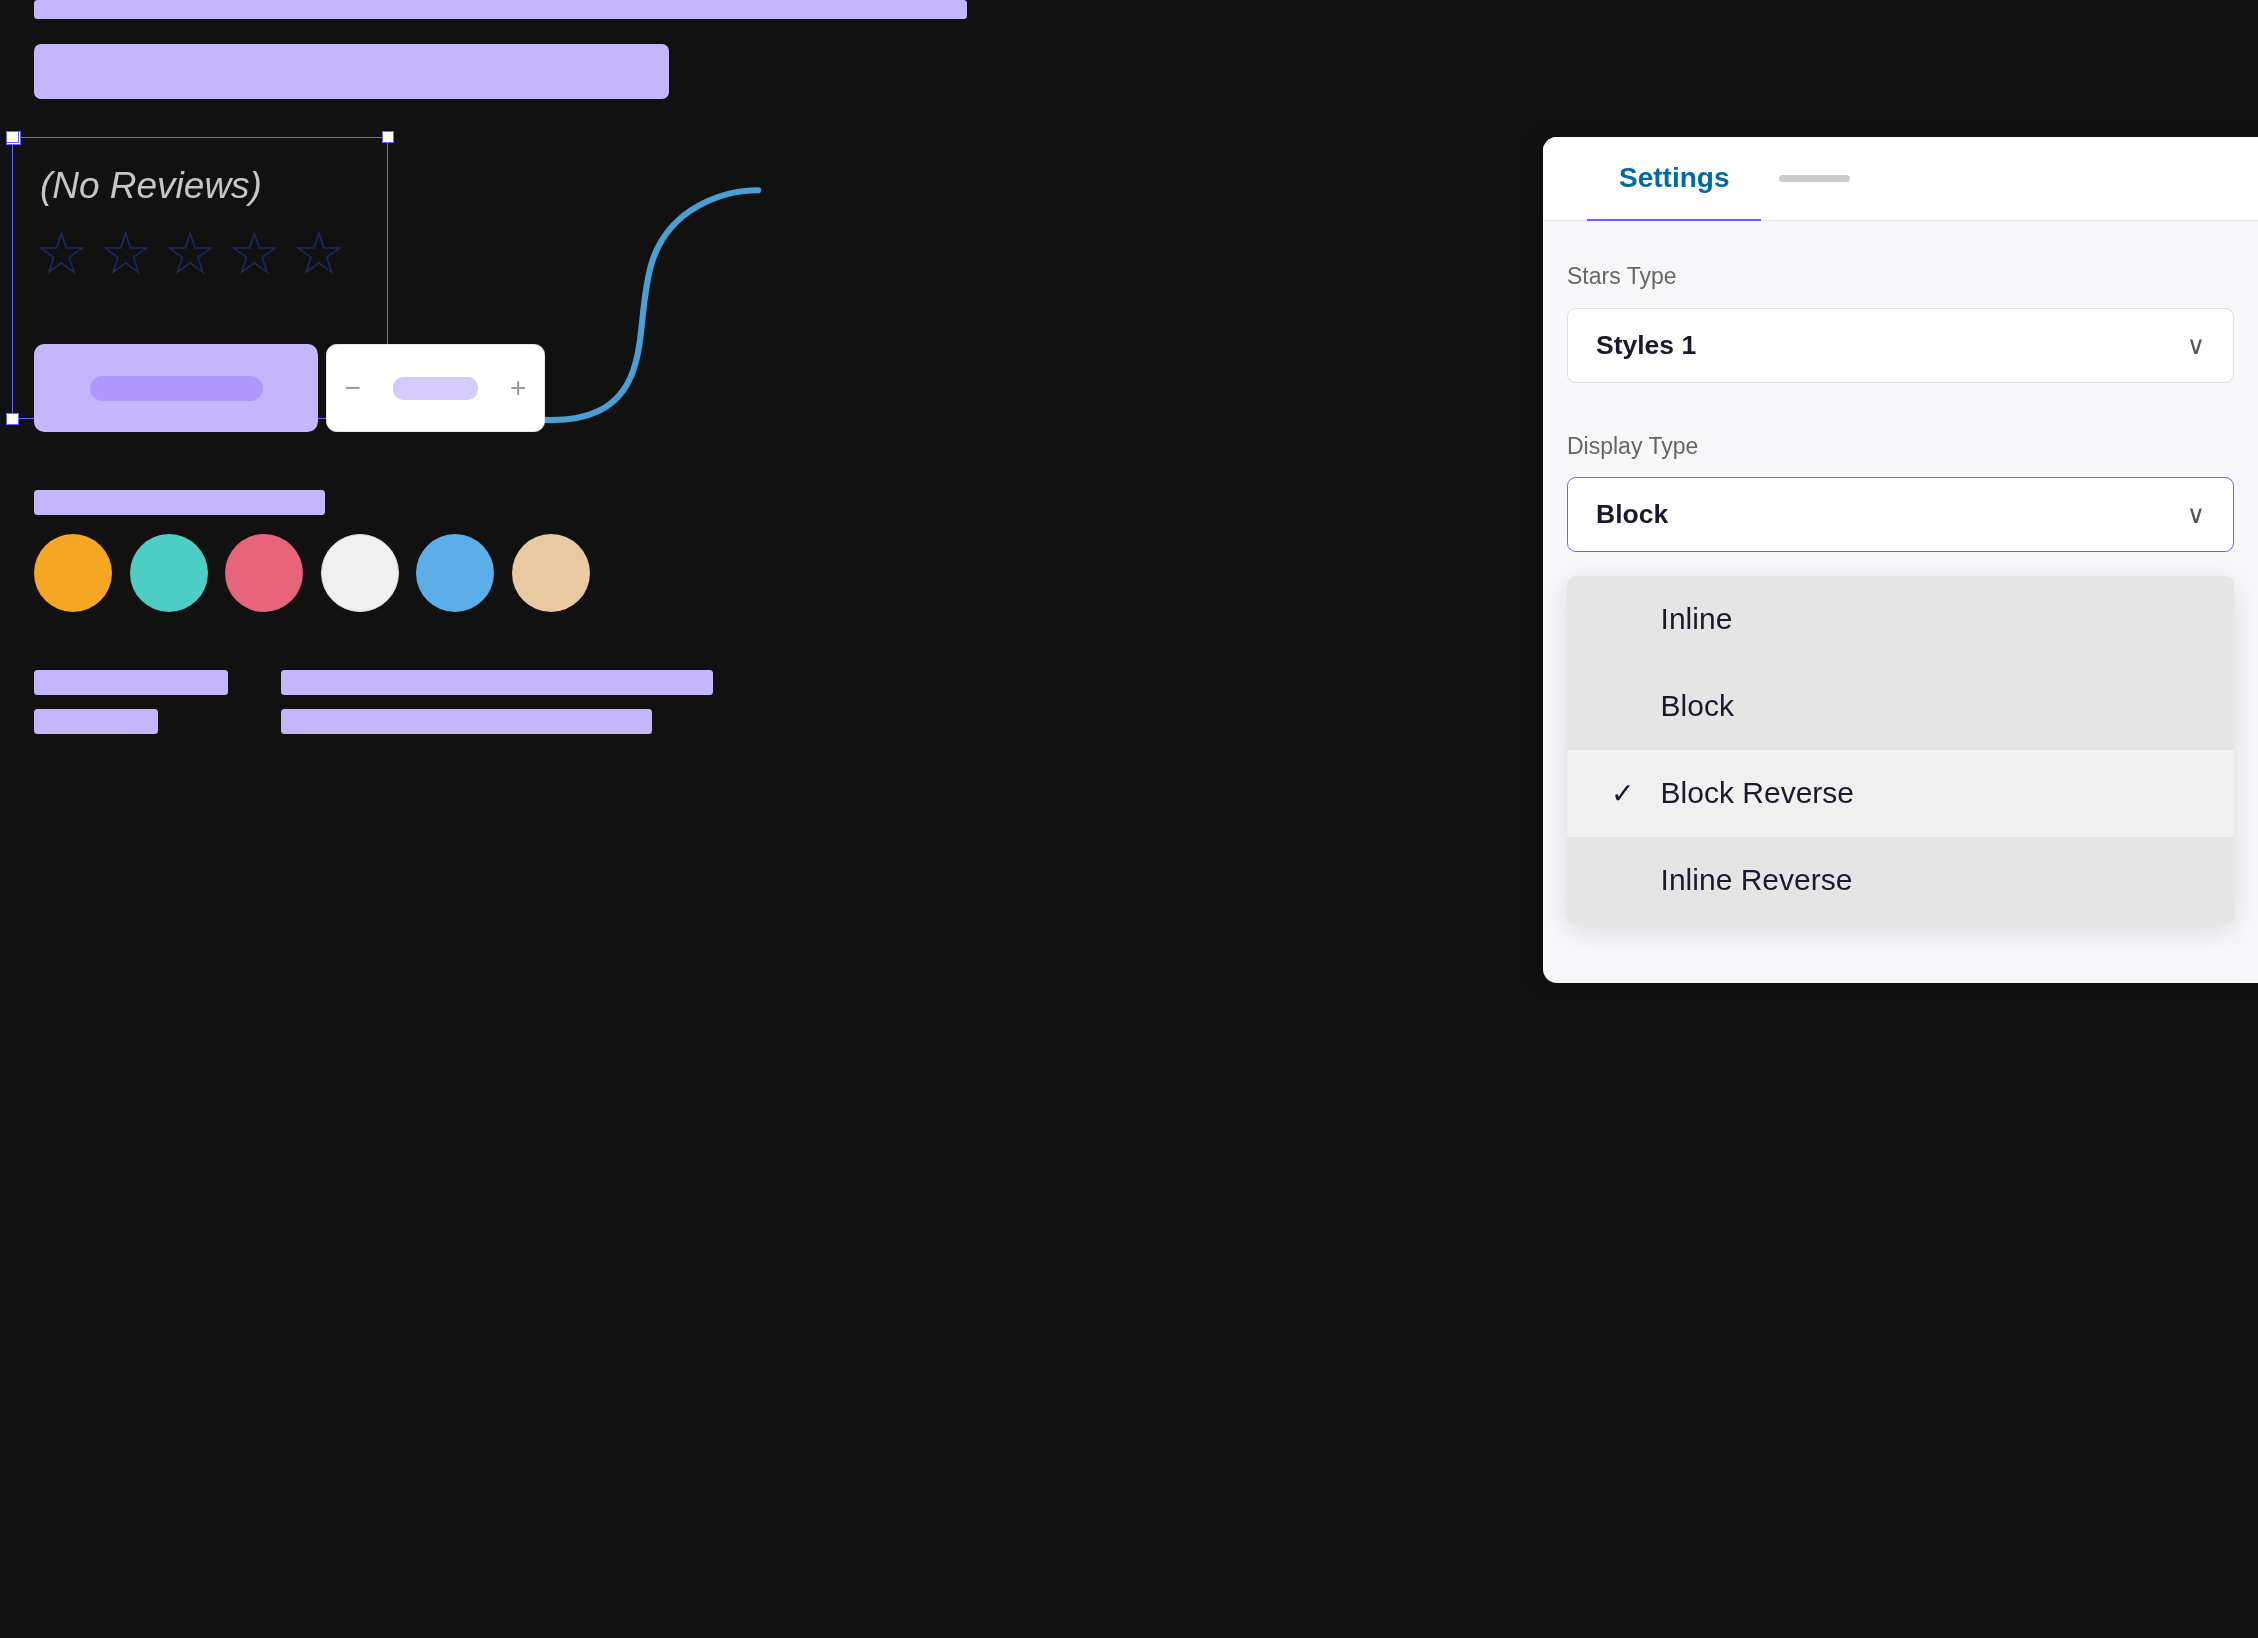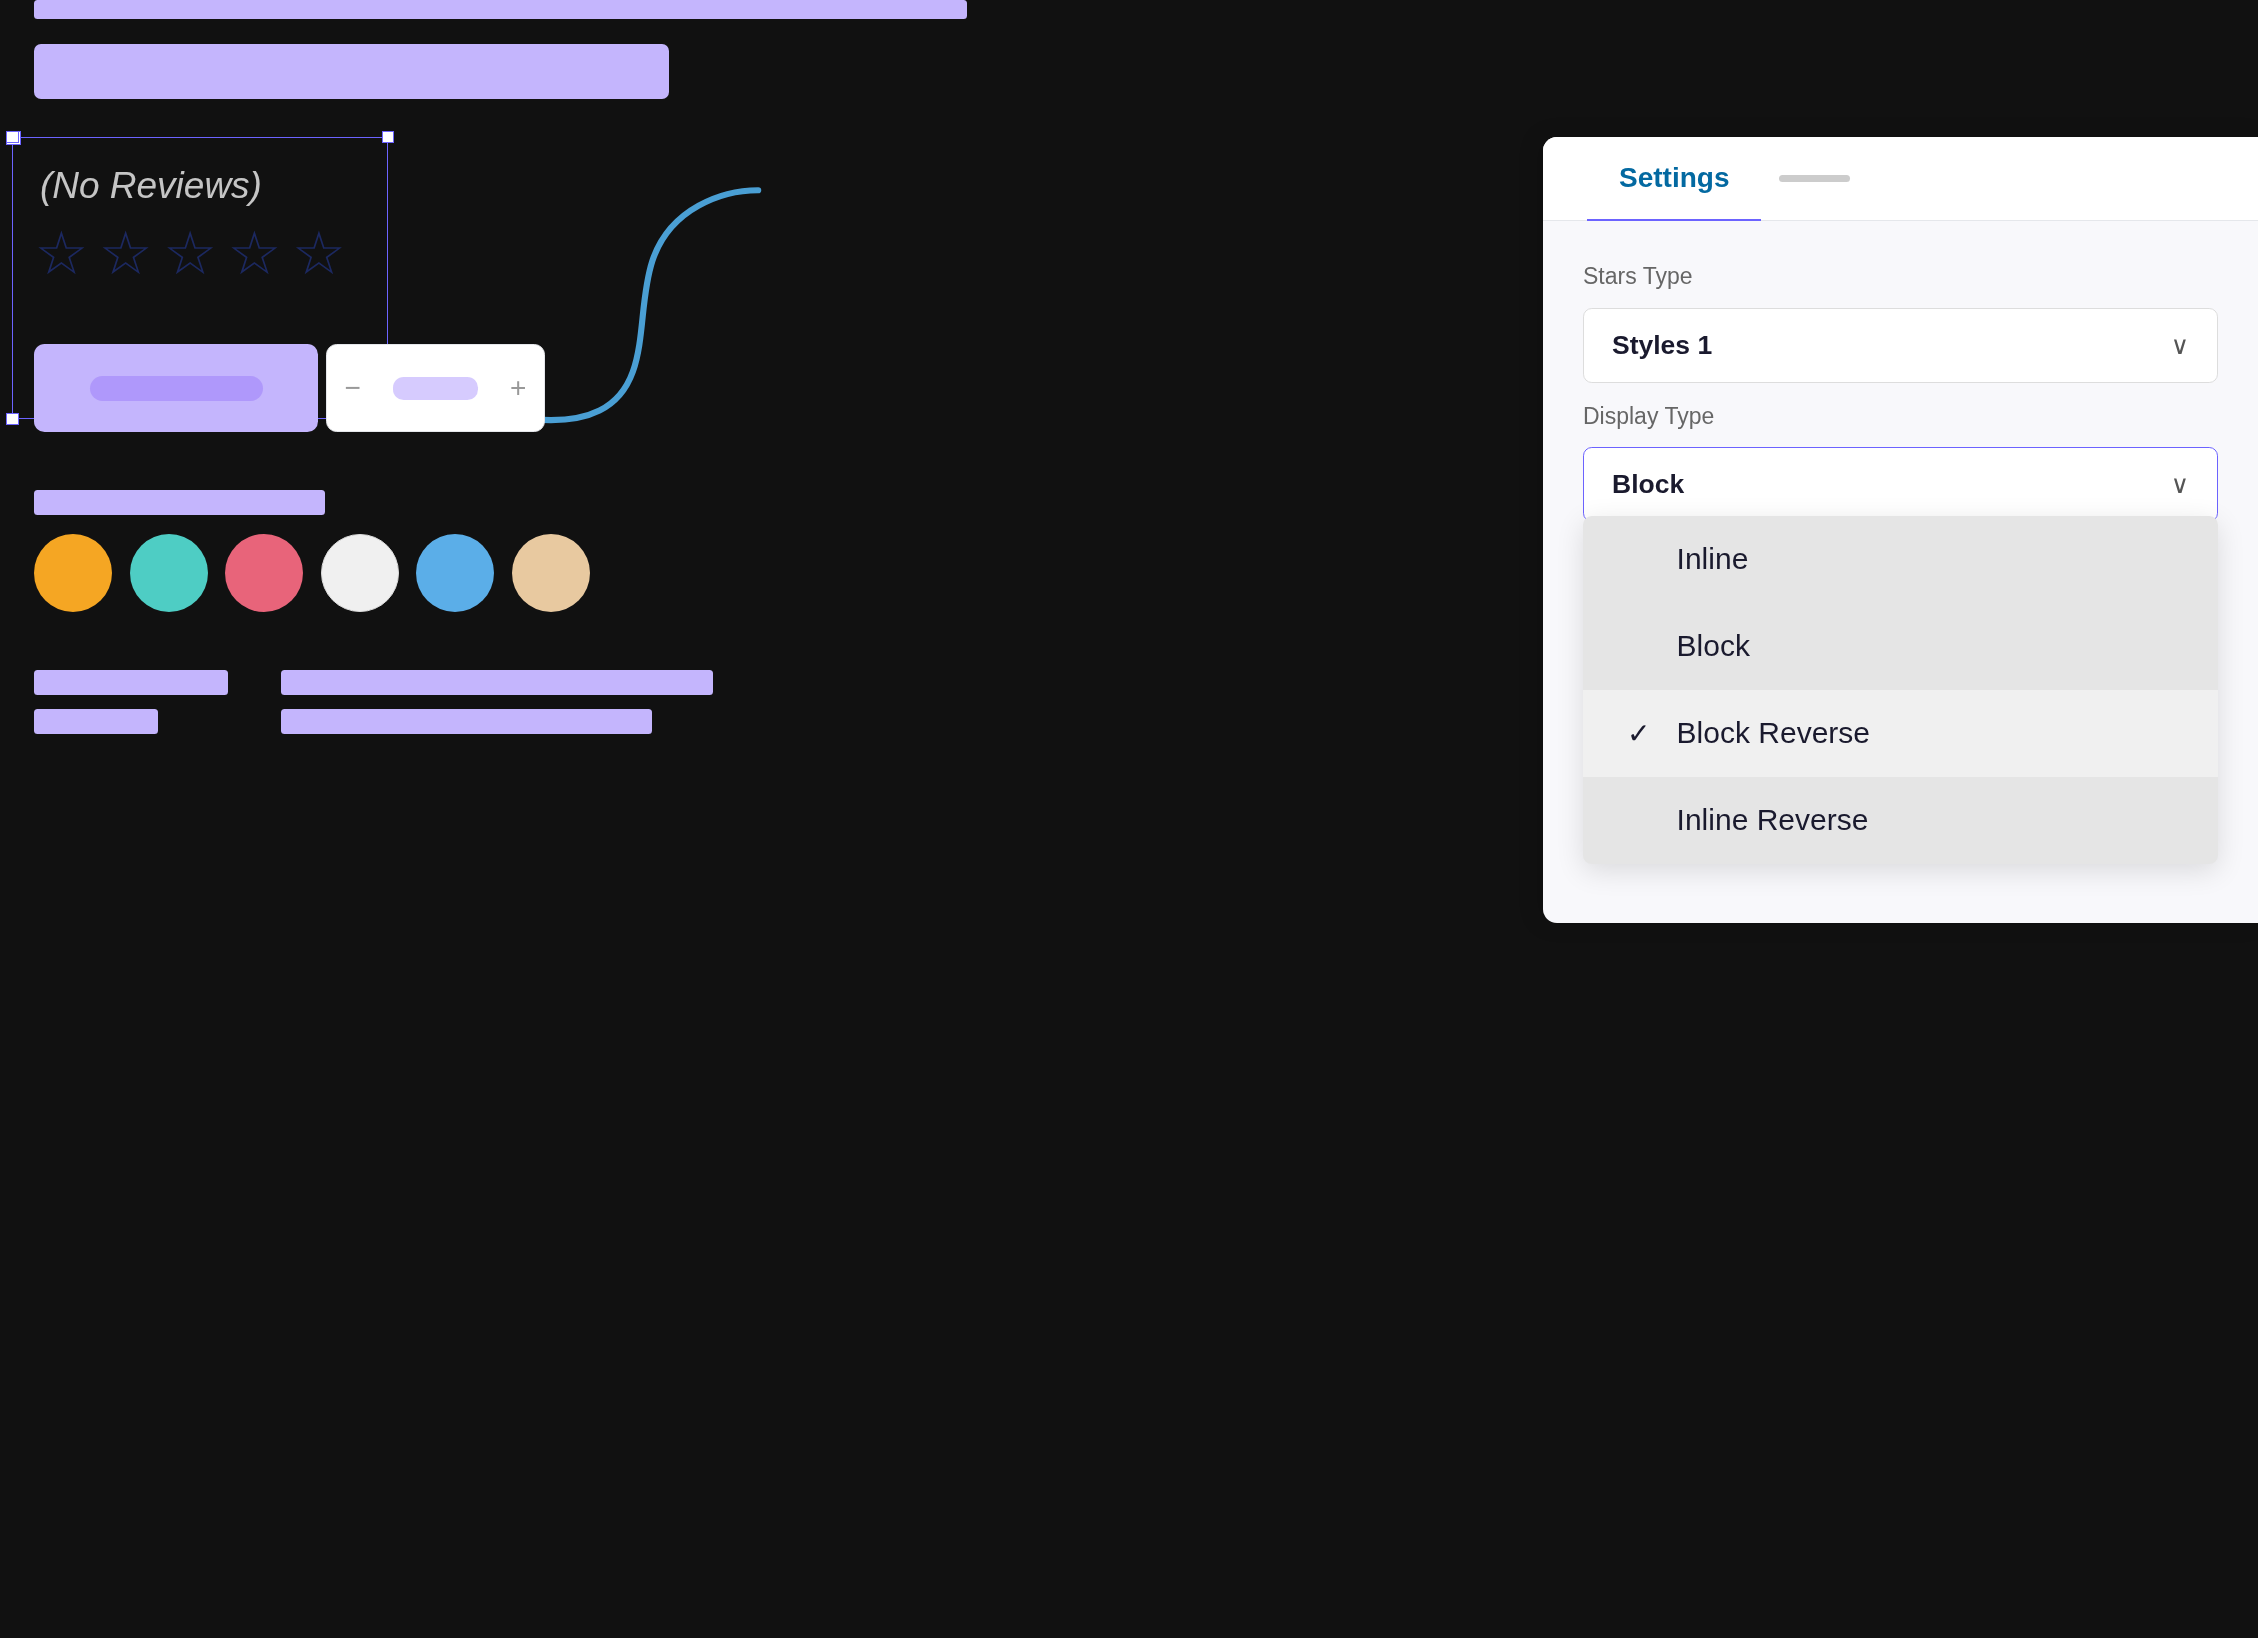--- a/index.html
+++ b/index.html
@@ -240,21 +240,21 @@
     .tab-separator {
       width: 71px;
       height: 7px;
       background: #ccc;
       border-radius: 3.5px;
       margin-left: 17.6px;
     }
 
     
     .panel-body {
-      padding: 42px 40px;
+      padding: 42px 24px;
     }
 
     
     .field-label {
       font-size: 23px;
       color: #666;
       font-weight: 400;
       margin-bottom: 17.6px;
     }
 
@@ -262,21 +262,21 @@
     .dropdown {
       width: 100%;
       padding: 21px 28px;
       background: #fff;
       border: 1.3px solid #ddd;
       border-radius: 8.8px;
       display: flex;
       align-items: center;
       justify-content: space-between;
       cursor: pointer;
-      margin-bottom: 20px;
+      margin-bottom: 50px;
     }
     .dropdown-value {
       font-size: 26.5px;
       font-weight: 700;
       color: #1a1a2e;
     }
     .dropdown-arrow {
       font-size: 25px;
       color: #555;
     }

